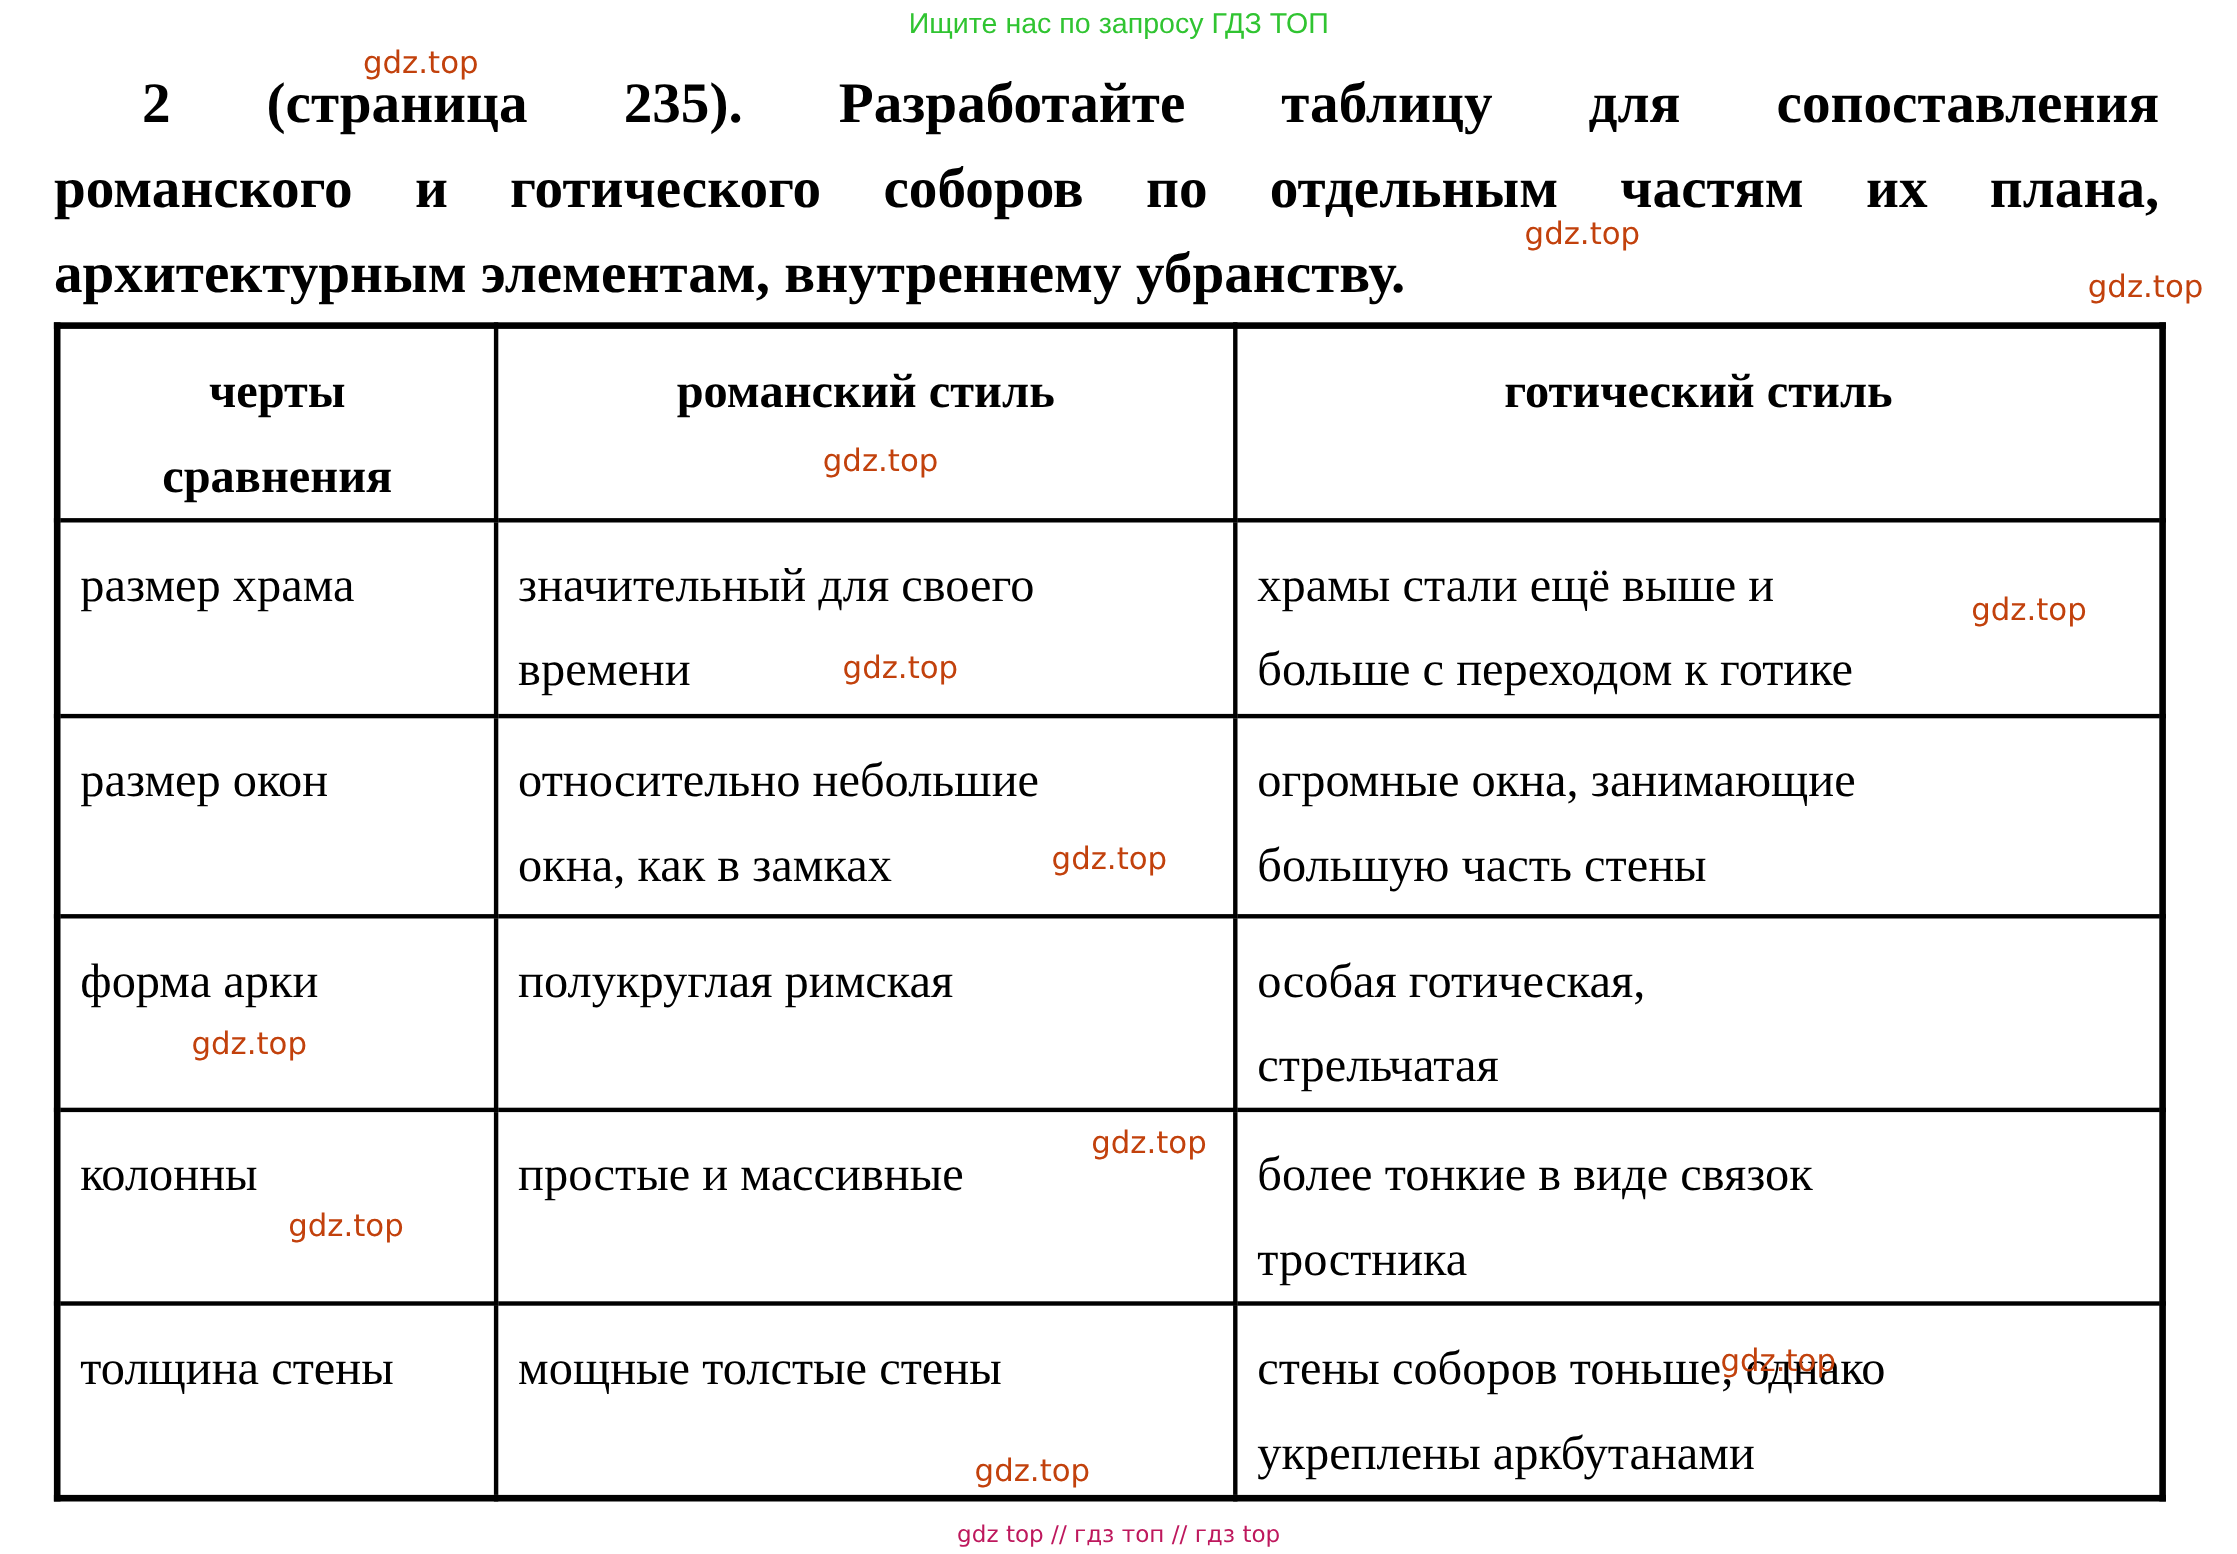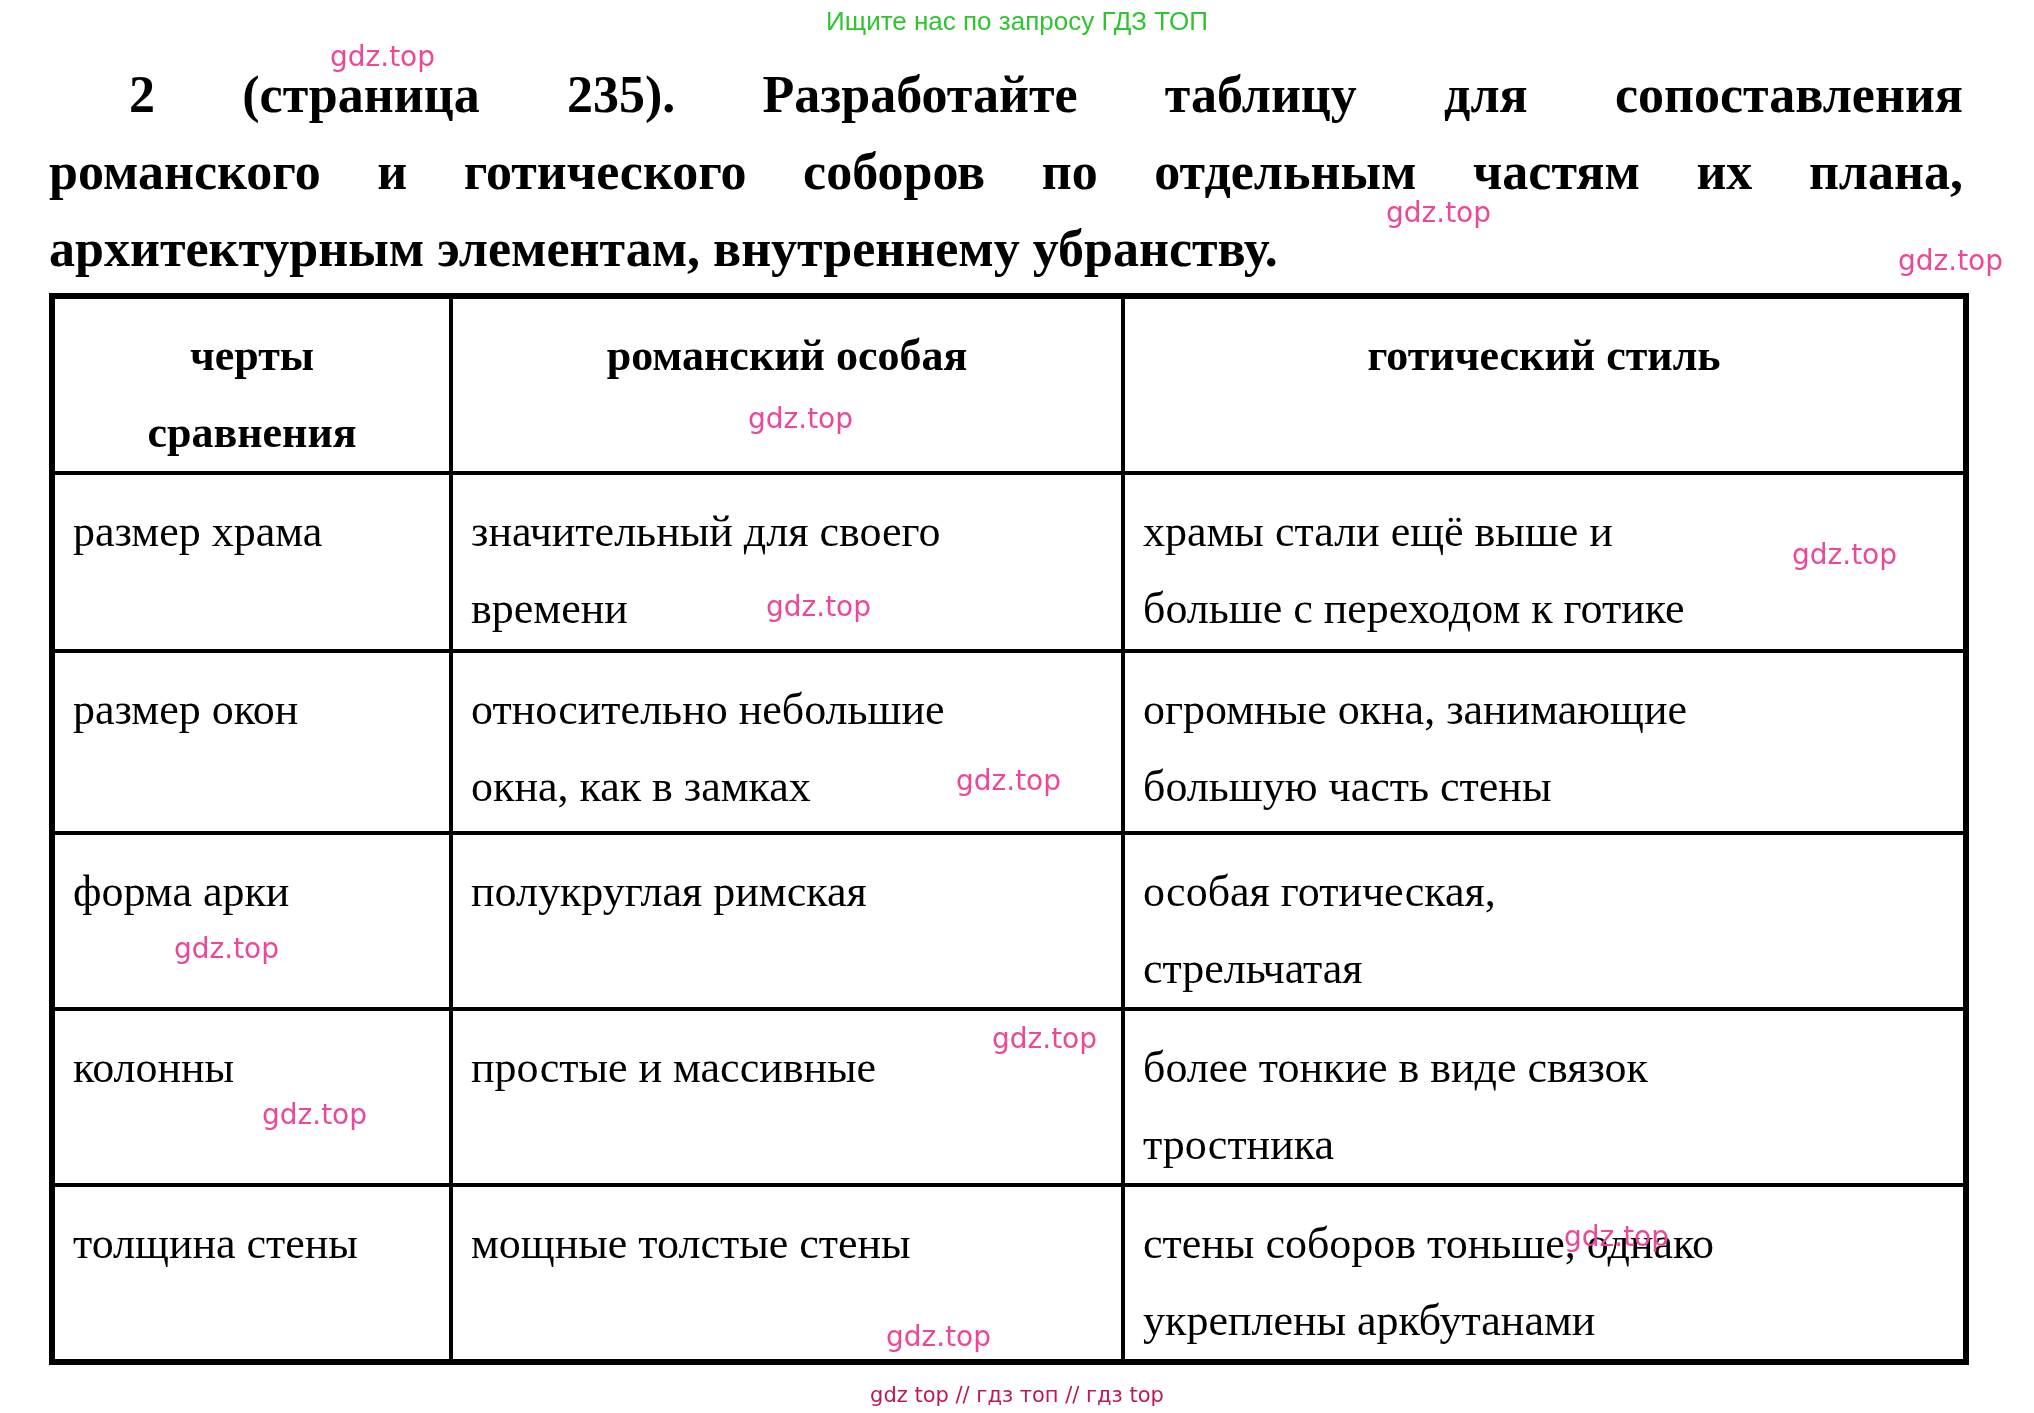--- a/index.html
+++ b/index.html
@@ -29,21 +29,21 @@
     vertical-align:top; padding:18px 12px 0 18px; line-height:77px;
     overflow:hidden;
   }
   table.cmp th { font-weight:bold; text-align:center; padding-left:12px; }
   .cl { white-space:nowrap; height:77px; }
   .col-feature { width:399px; }
   .col-roman   { width:672px; }
   .col-gothic  { width:843px; }
   .wm {
     position:absolute; font-family:"DejaVu Sans", sans-serif;
-    font-size:28px; color:#ec4899; white-space:nowrap;
+    font-size:28px; color:#c2410c; white-space:nowrap;
   }
   .footer {
     position:absolute; top:1383px; left:0; width:100%; text-align:center;
     font-family:"DejaVu Sans", sans-serif; font-size:21px; color:#be185d;
   }
 </style>
 </head>
 <body>
 
 <div class="page">
@@ -62,21 +62,21 @@
       <col class="col-roman">
       <col class="col-gothic">
     </colgroup>
     <tbody>
         <tr style="height:176px;">
       <th>
         <div class="cl">черты</div>
         <div class="cl">сравнения</div>
       </th>
       <th>
-        <div class="cl">романский особая</div>
+        <div class="cl">романский стиль</div>
       </th>
       <th>
         <div class="cl">готический стиль</div>
       </th>
     </tr>
     <tr style="height:178px;">
       <td>
         <div class="cl">размер храма</div>
       </td>
       <td>

